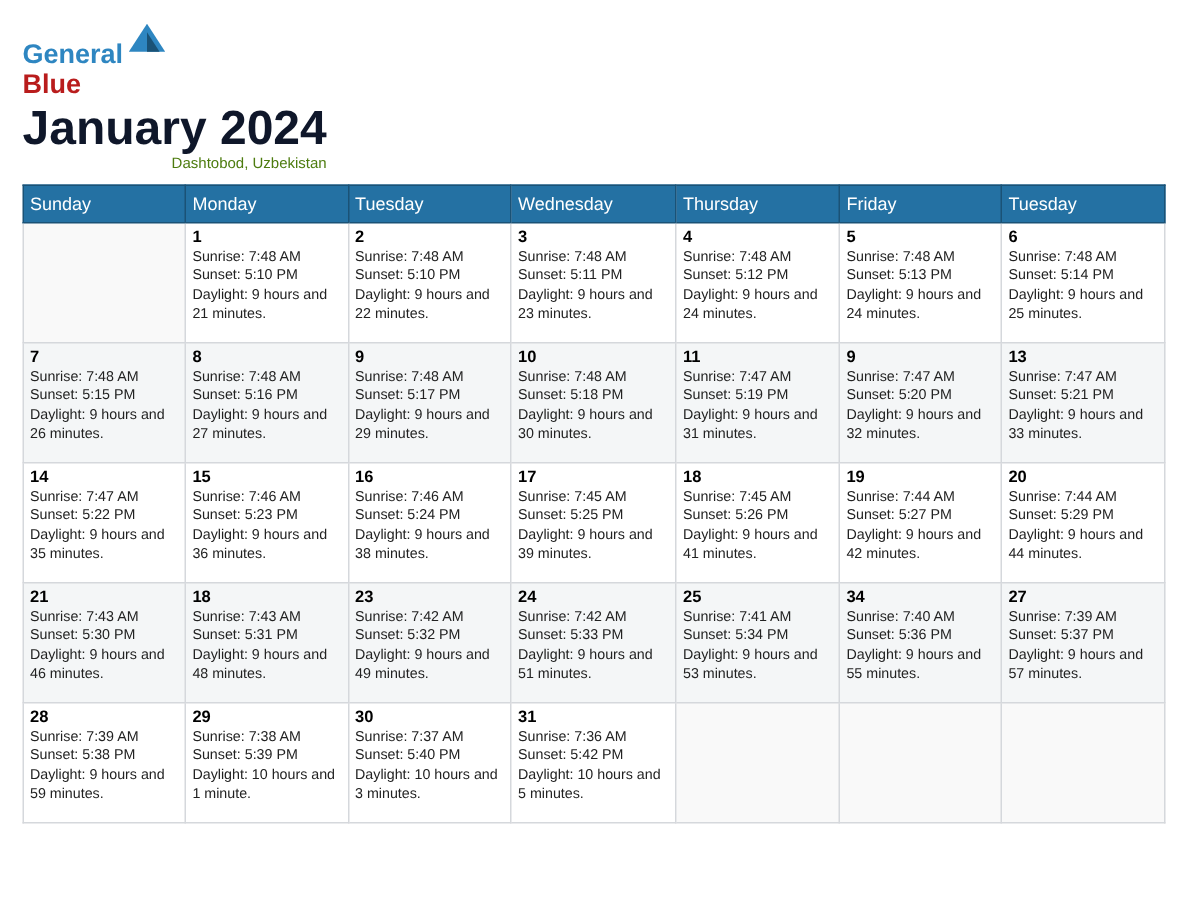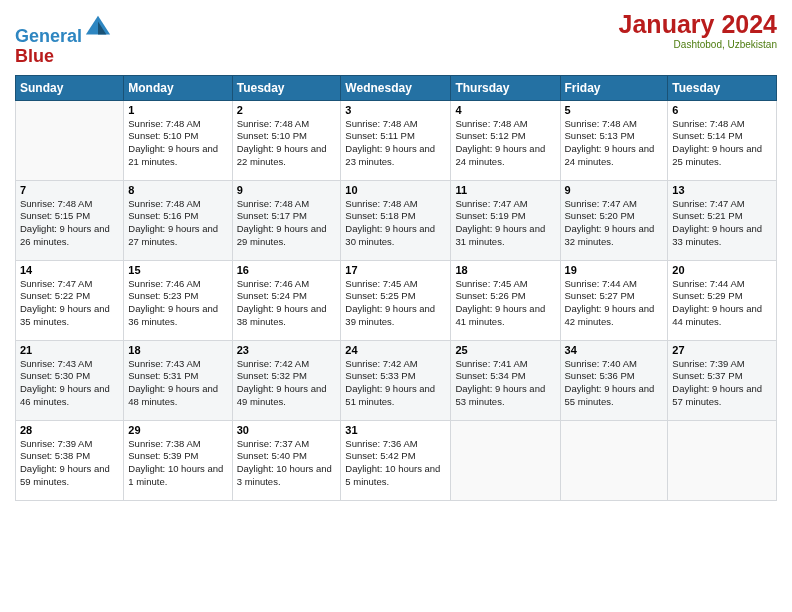--- a/index.html
+++ b/index.html
@@ -14,20 +14,21 @@
       width: 792px;
       height: 612px;
       background: #fff;
       padding: 10px 15px;
     }
     .header {
       display: flex;
       justify-content: space-between;
       align-items: flex-start;
       margin-bottom: 8px;
+      flex-direction: column;
     }
     .logo {
       display: flex;
       align-items: center;
       margin-top: 4px;
     }
     .logo-text {
       font-size: 18px;
       font-weight: bold;
       color: #1a5276;
@@ -38,40 +39,39 @@
     }
     .logo-icon {
       width: 28px;
       height: 28px;
       margin-left: 2px;
     }
     .title-block {
       text-align: right;
     }
     .month-title {
-      font-size: 25px;
+      font-size: 32px;
       font-weight: bold;
-      color: #b91c1c;
-      margin-left: 12px;
+      color: #0f172a;
     }
     .location-title {
       font-size: 10px;
       color: #4d7c0f;
     }
     .calendar {
       width: 100%;
       border-collapse: collapse;
       font-size: 10.5px;
     }
     .calendar thead th {
       background: #2471a3;
       color: #fff;
       padding: 5px 4px;
       font-size: 12px;
-      font-weight: bold;
+      font-weight: normal;
       text-align: left;
       border: 1px solid #1a5276;
     }
     .calendar tbody td {
       border: 1px solid #d5d8dc;
       vertical-align: top;
       padding: 3px 4px;
       width: 113px;
       height: 80px;
       background: #fff;

